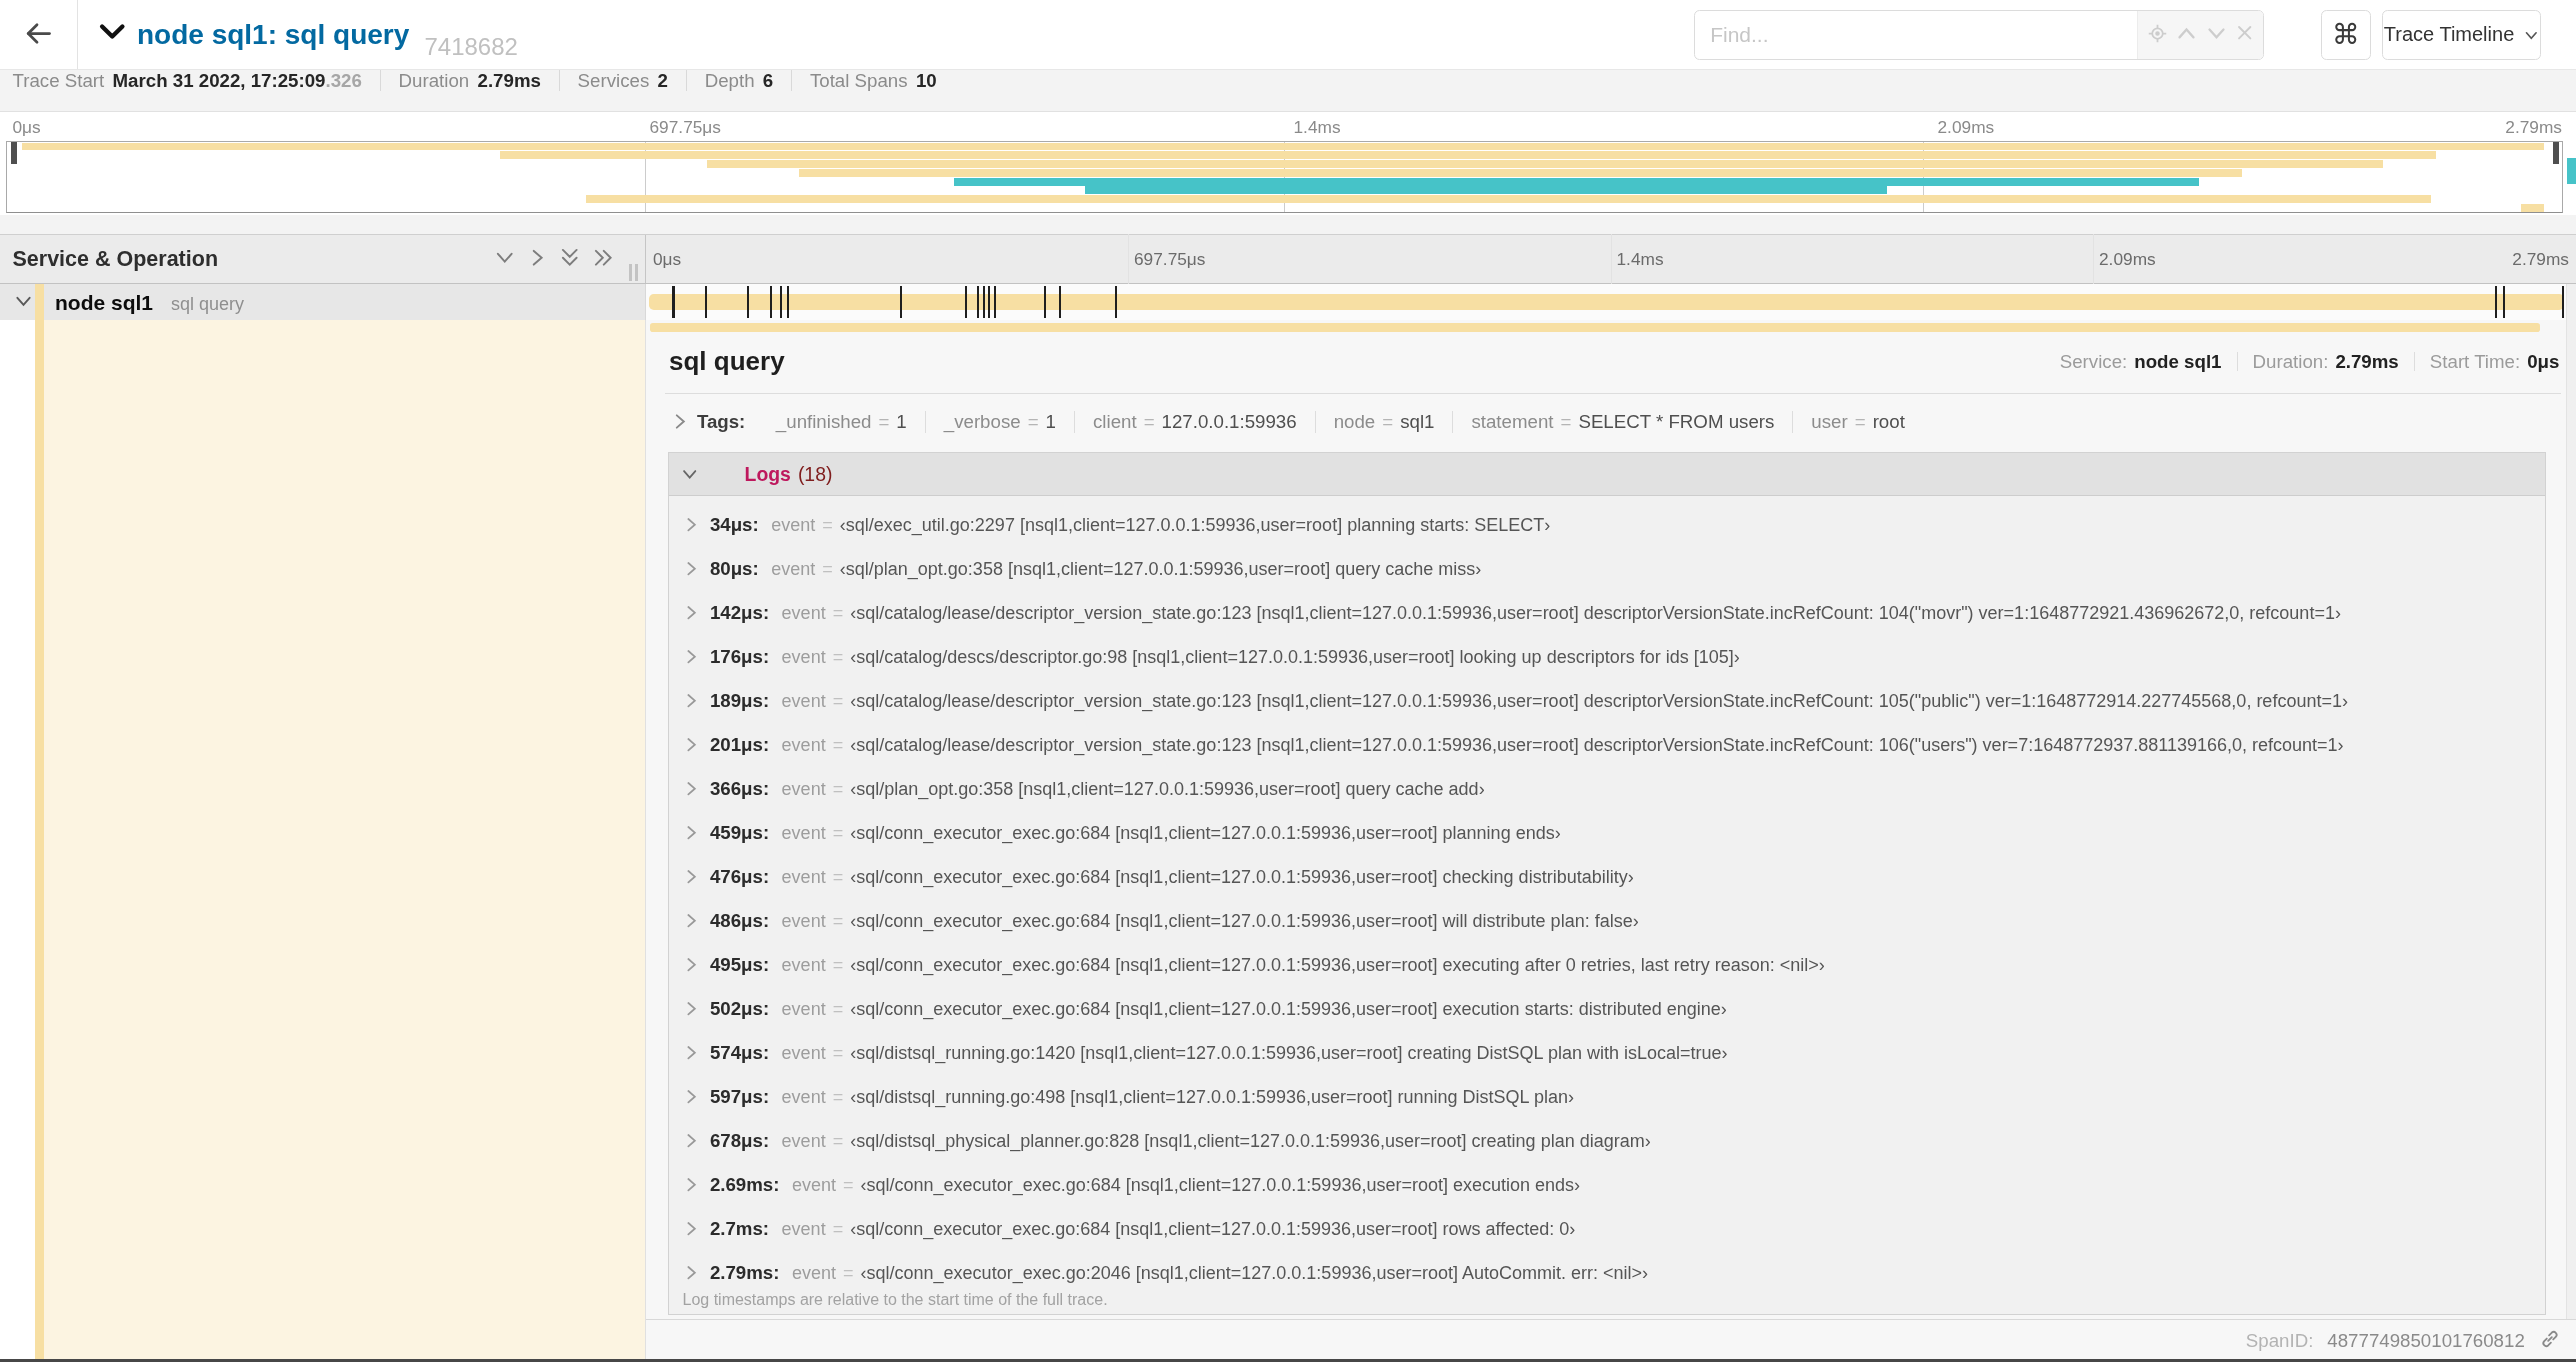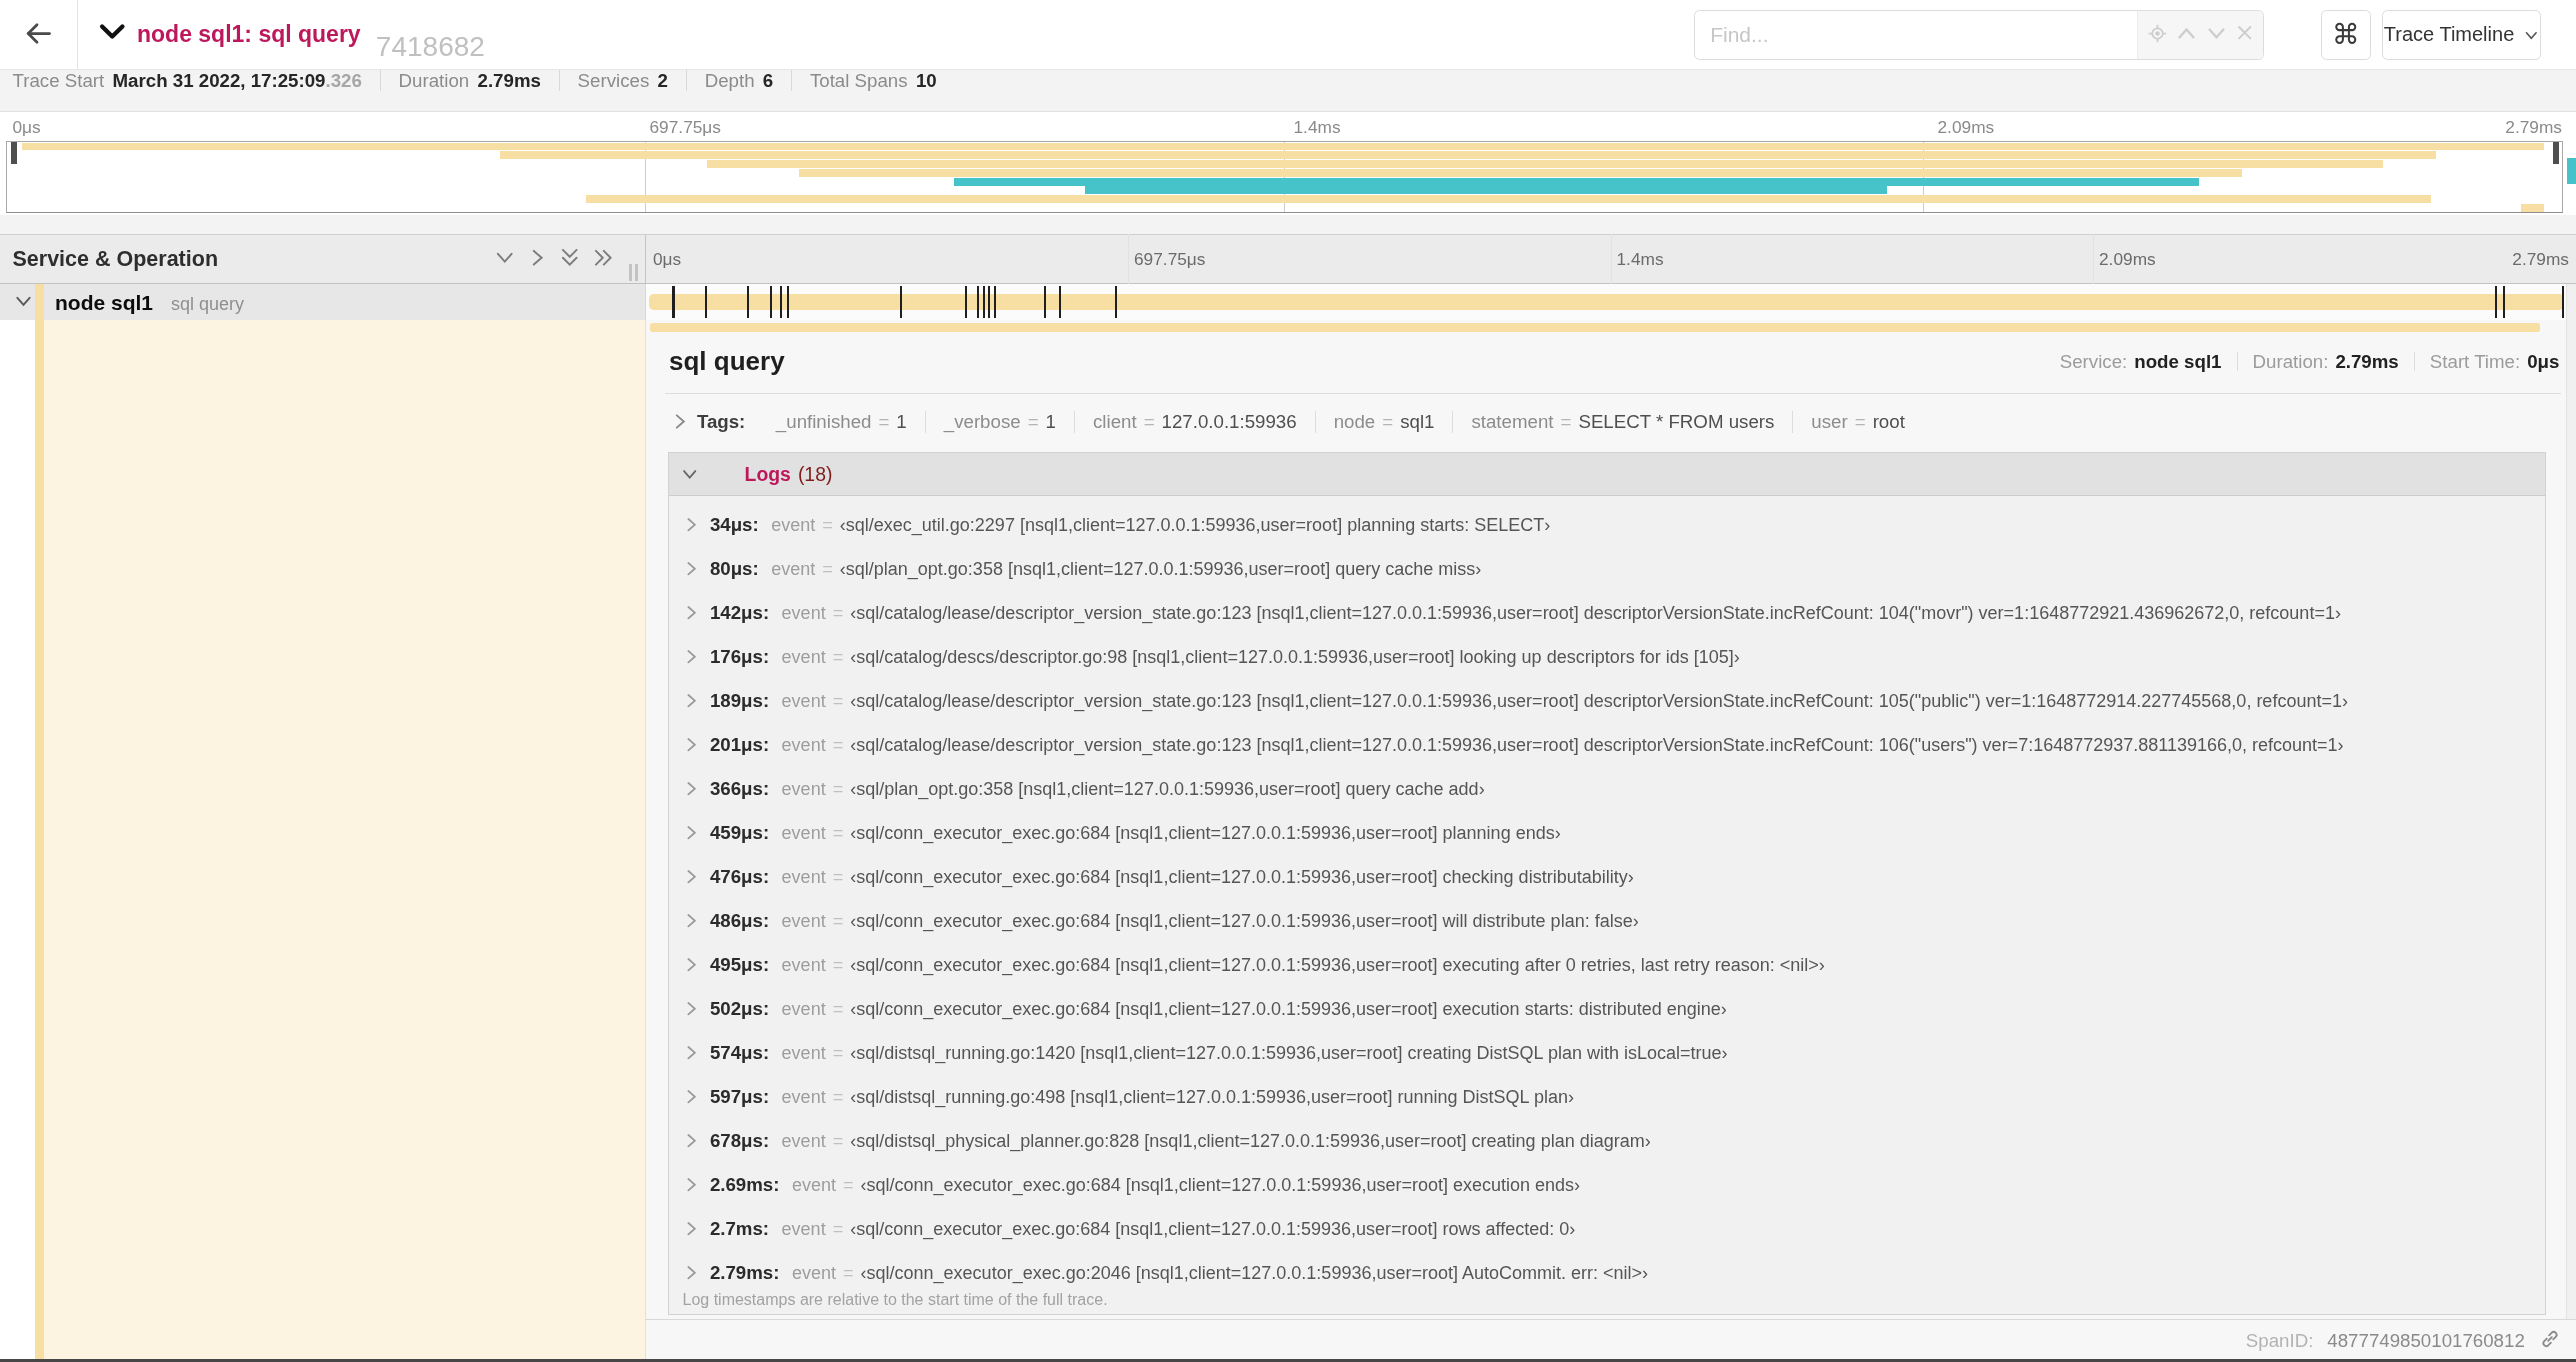--- a/index.html
+++ b/index.html
@@ -6,22 +6,22 @@
   html,body { width:2576px; height:1363px; }
   body { font-family:"Liberation Sans","DejaVu Sans",sans-serif; background:#fff; overflow:hidden; }
   button { font-family:inherit; cursor:pointer; }
   #stage { position:relative; width:2576px; height:1363px; background:#fff; overflow:hidden; }
 
   
   .header { position:absolute; left:0; top:0; width:100%; height:69px; background:#fff; }
   .back-btn { position:absolute; left:0; top:0; width:78px; height:69px; border:none; background:#fff; border-right:0.7px solid #e3e3e3; display:flex; align-items:center; justify-content:center; }
   .title-chev { position:absolute; left:97px; top:21px; color:#111; }
   .page-title-wrap { position:absolute; left:137px; top:0; height:69px; display:flex; align-items:center; }
-  .page-title { font-size:23px; font-weight:700; color:#be185d; }
-  .trace-id { margin-left:15.2px; font-weight:400; color:#c0c0c0; font-size:28px;margin-top:25px; }
+  .page-title { font-size:28px; font-weight:700; color:#0369a1; }
+  .trace-id { margin-left:15.2px; font-weight:400; color:#c0c0c0; font-size:24px;margin-top:25px; }
   .find-box { position:absolute; left:1694px; top:9.7px; width:570px; height:50px; border:0.7px solid #dcdcdc; border-radius:5.5px; background:#fff; display:flex; overflow:hidden; }
   .find-input { flex:1; border:none; outline:none; background:transparent; font-size:21px; color:#444; padding:0 15.2px; font-family:inherit; }
   .find-input::placeholder { color:#c6c6c6; }
   .find-controls { width:126px; background:#f6f6f6; border-left:0.7px solid #ececec; display:flex; align-items:center; justify-content:space-evenly; }
   .fc-btn { border:none; background:transparent; color:#cdcdcd; display:flex; align-items:center; justify-content:center; padding:0; }
   .sq-btn { position:absolute; top:9.7px; height:50px; border:0.7px solid #dcdcdc; border-radius:5.5px; background:#fff; display:flex; align-items:center; justify-content:center; }
   #cmdBtn { left:2321px; width:50px; font-size:28px; color:#3a3a3a; }
   #ttBtn  { left:2382px; width:159px; font-size:20px; color:#333; gap:8.3px; }
 
   

